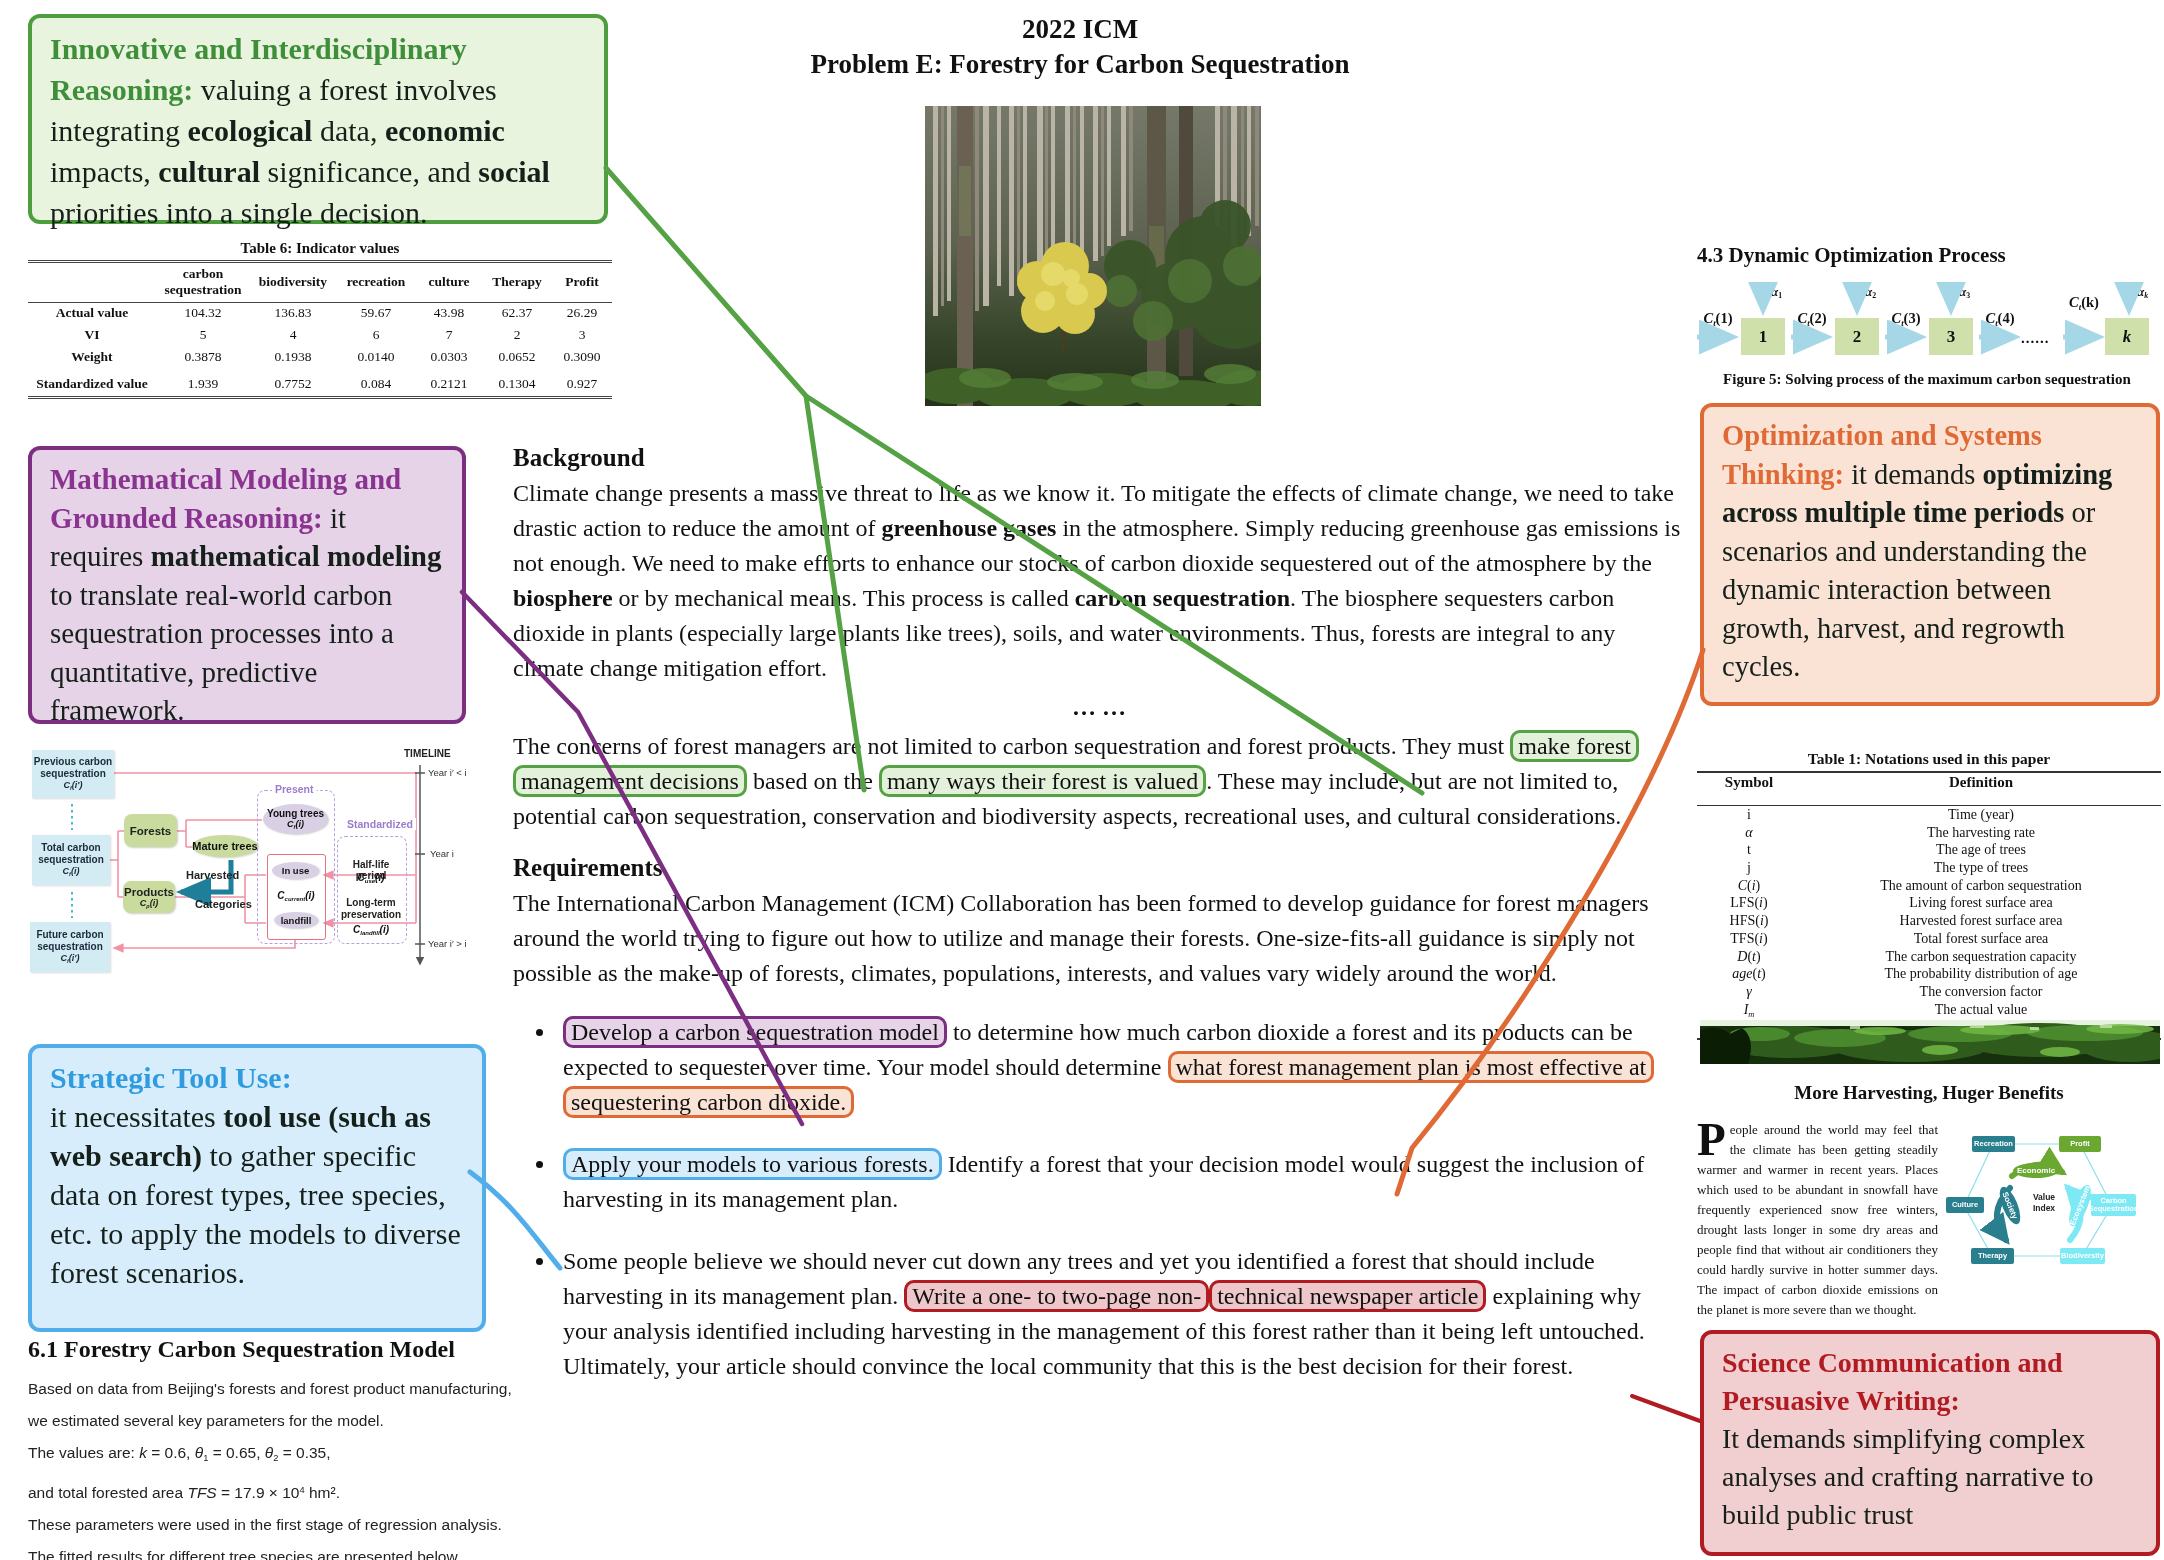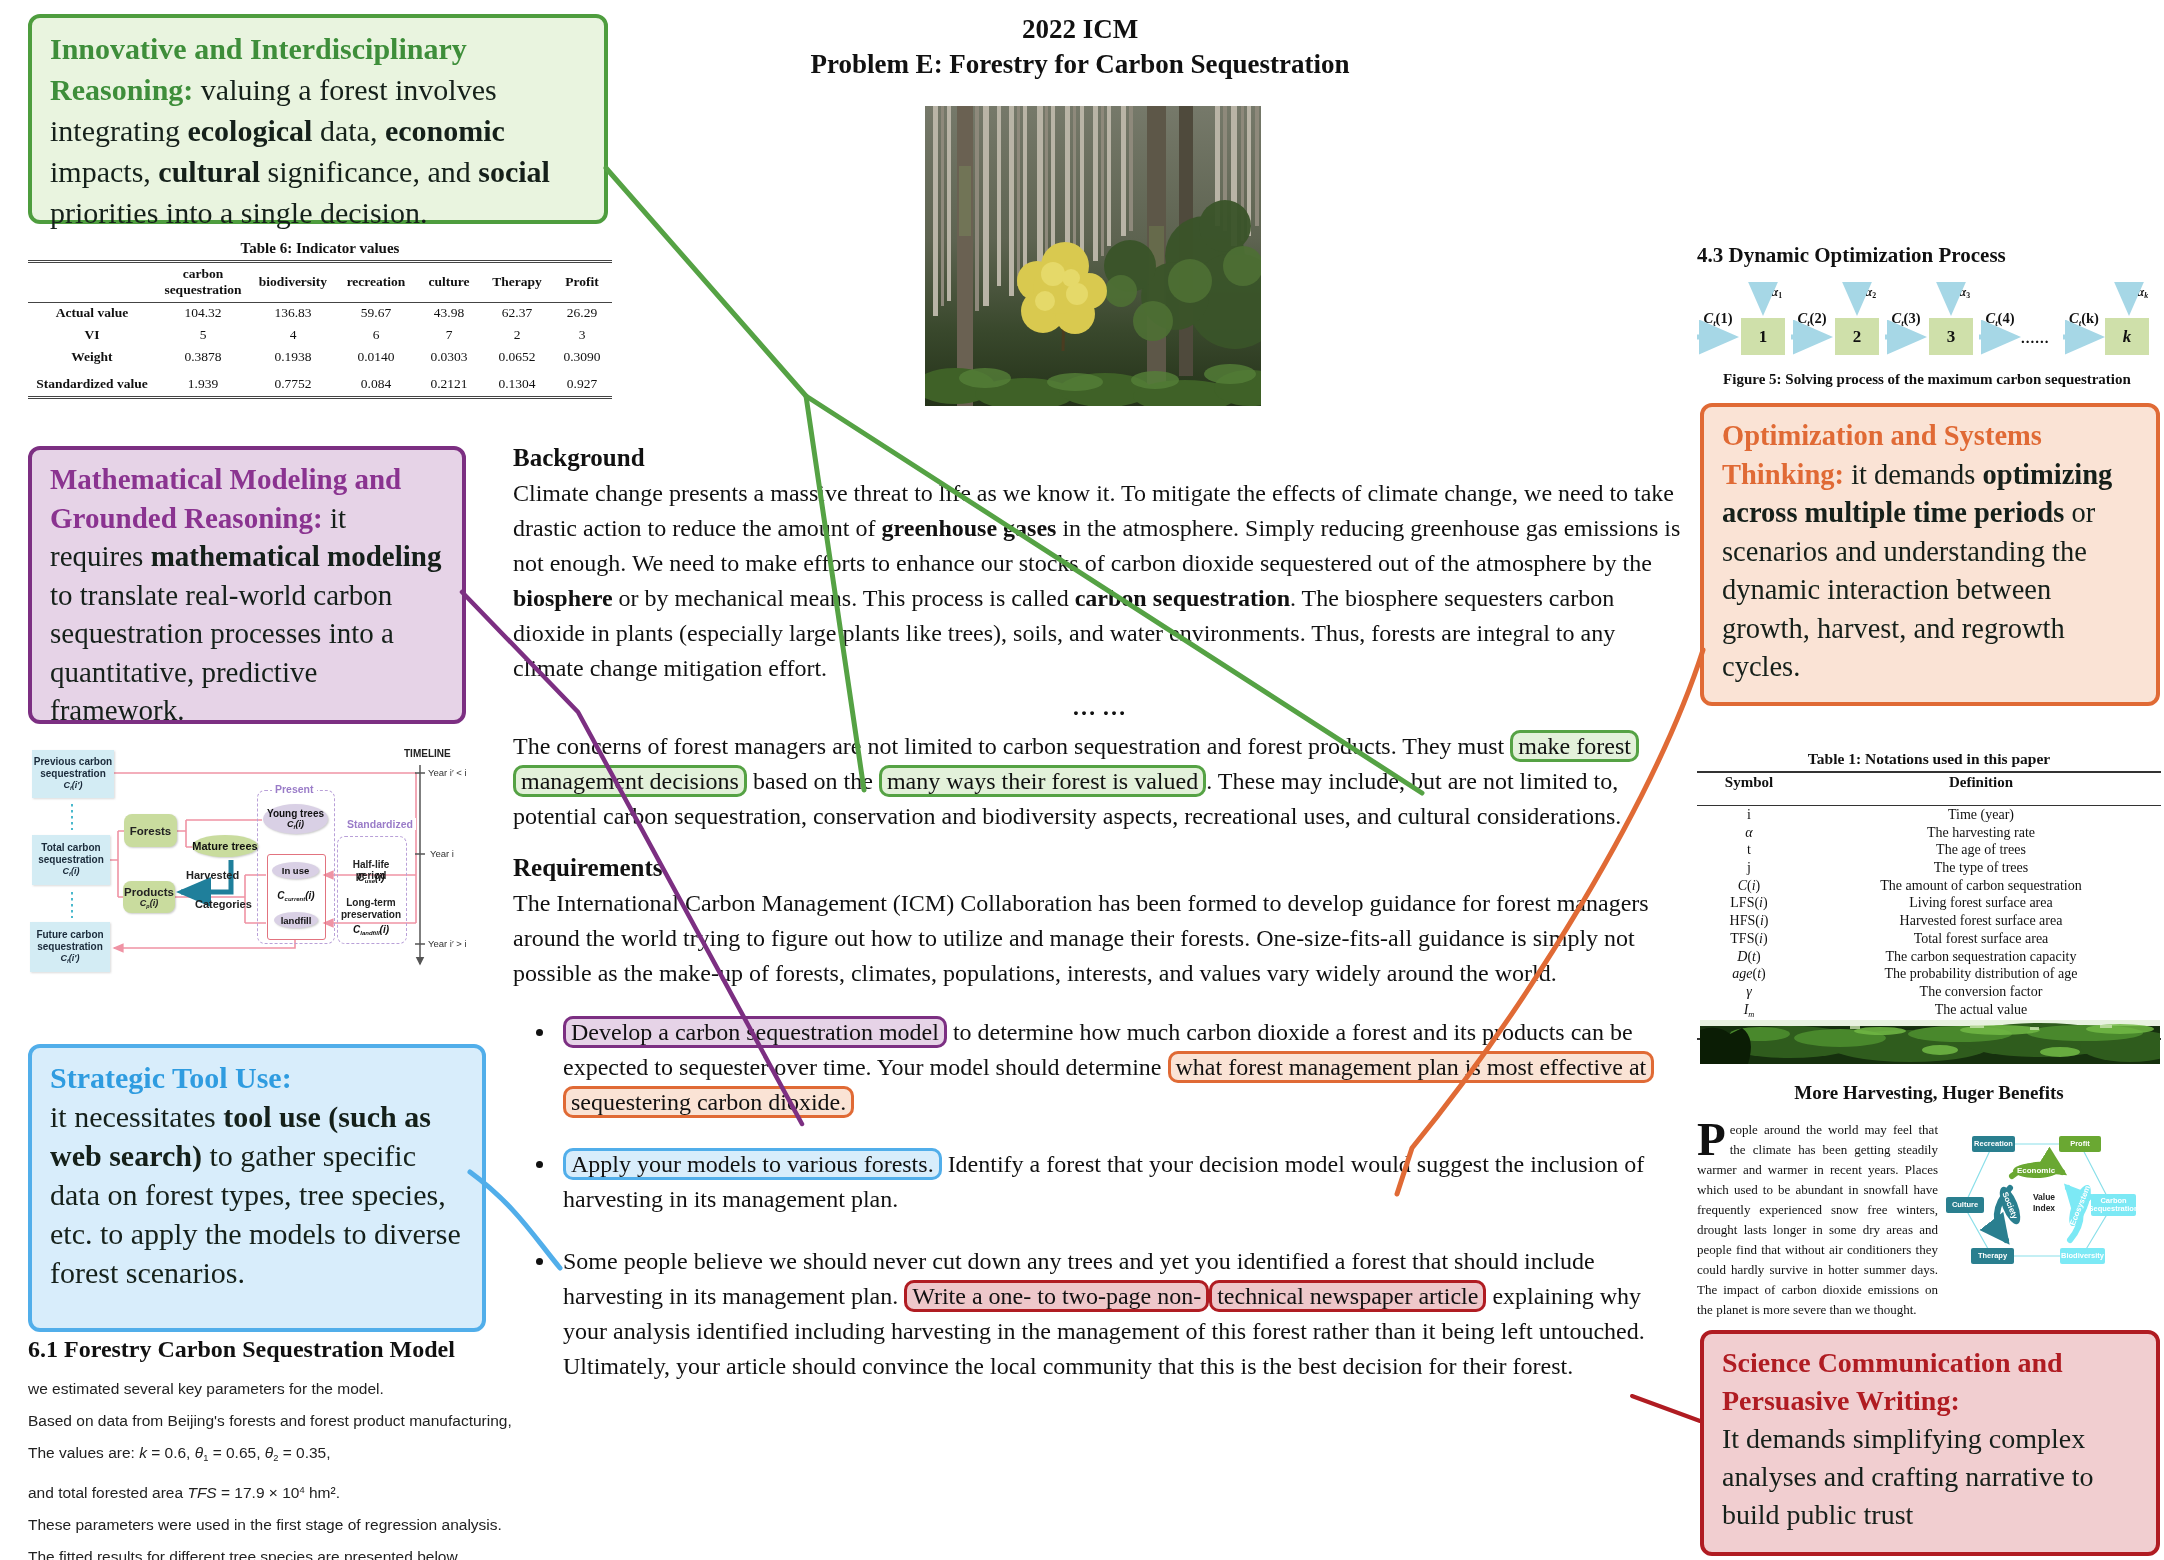--- a/index.html
+++ b/index.html
@@ -348,22 +348,22 @@
     <div class="tl" style="left:412px;top:106px">Year i</div>
     <div class="tl" style="left:410px;top:196px">Year i′ &gt; i</div>
   </div>
 
   <div class="co co-blue">
     <span><span class="t">Strategic Tool Use:</span><br><span>it necessitates </span><span class="rb">tool use (such as web search)</span><span> to gather specific data on forest types, tree species, etc. to apply the models to diverse forest scenarios.</span></span>
   </div>
 
   <div class="s61">
     <h2>6.1 Forestry Carbon Sequestration Model</h2>
+    <div class="bl"><span>Based on data from Beijing's forests and forest product manufacturing,</span></div>
     <div class="bl"><span>we estimated several key parameters for the model.</span></div>
-    <div class="bl"><span>Based on data from Beijing's forests and forest product manufacturing,</span></div>
     <div class="bl"><span>The values are: </span><span class="ri">k</span><span> = 0.6, </span><span class="ri">θ</span><span class="rsub">1</span><span> = 0.65, </span><span class="ri">θ</span><span class="rsub">2</span><span> = 0.35,</span></div>
     <div class="bl"><span>and total forested area </span><span class="ri">TFS</span><span> = 17.9 × 10</span><span class="rsup">4</span><span> hm².</span></div>
     <div class="bl"><span>These parameters were used in the first stage of regression analysis.</span></div>
     <div class="bl"><span>The fitted results for different tree species are presented below.</span></div>
   </div>
 
   <div class="main">
     <h3>Background</h3>
     <p><span>Climate change presents a massive threat to life as we know it. To mitigate the effects of climate change, we need to take drastic action to reduce the amount of </span><span class="rb">greenhouse gases</span><span> in the atmosphere. Simply reducing greenhouse gas emissions is not enough. We need to make efforts to enhance our stocks of carbon dioxide sequestered out of the atmosphere by the </span><span class="rb">biosphere</span><span> or by mechanical means. This process is called </span><span class="rb">carbon sequestration</span><span>. The biosphere sequesters carbon dioxide in plants (especially large plants like trees), soils, and water environments. Thus, forests are integral to any climate change mitigation effort.</span></p>
     <div class="dots">… …</div>
@@ -395,21 +395,21 @@
         <path d="M 68,6 V 24" marker-end="url(#mblue)"></path>
         <path d="M 162,6 V 24" marker-end="url(#mblue)"></path>
         <path d="M 256,6 V 24" marker-end="url(#mblue)"></path>
         <path d="M 434,6 V 24" marker-end="url(#mblue)"></path>
       </g>
     </svg>
     <div class="lab" style="left:0;top:28px"><span class="ri">C</span><span class="ri rsub">t</span><span>(1)</span></div>
     <div class="lab" style="left:94px;top:28px"><span class="ri">C</span><span class="ri rsub">t</span><span>(2)</span></div>
     <div class="lab" style="left:188px;top:28px"><span class="ri">C</span><span class="ri rsub">t</span><span>(3)</span></div>
     <div class="lab" style="left:282px;top:28px"><span class="ri">C</span><span class="ri rsub">t</span><span>(4)</span></div>
-    <div class="lab" style="left:366px;top:28px"><span class="ri">C</span><span class="ri rsub">t</span><span>(k)</span></div>
+    <div class="lab" style="left:366px;top:12px"><span class="ri">C</span><span class="ri rsub">t</span><span>(k)</span></div>
     <div class="al" style="left:76px;top:2px"><span class="ri">α</span><span class="rsub">1</span></div>
     <div class="al" style="left:170px;top:2px"><span class="ri">α</span><span class="rsub">2</span></div>
     <div class="al" style="left:264px;top:2px"><span class="ri">α</span><span class="rsub">3</span></div>
     <div class="al" style="left:442px;top:2px"><span class="ri">α</span><span class="ri rsub">k</span></div>
     <div class="fbx" style="left:46px;top:36px">1</div>
     <div class="fbx" style="left:140px;top:36px">2</div>
     <div class="fbx" style="left:234px;top:36px">3</div>
     <div class="dt" style="left:326px;top:48px">......</div>
     <div class="fbx" style="left:410px;top:36px">
         <span class="ri">k</span>

